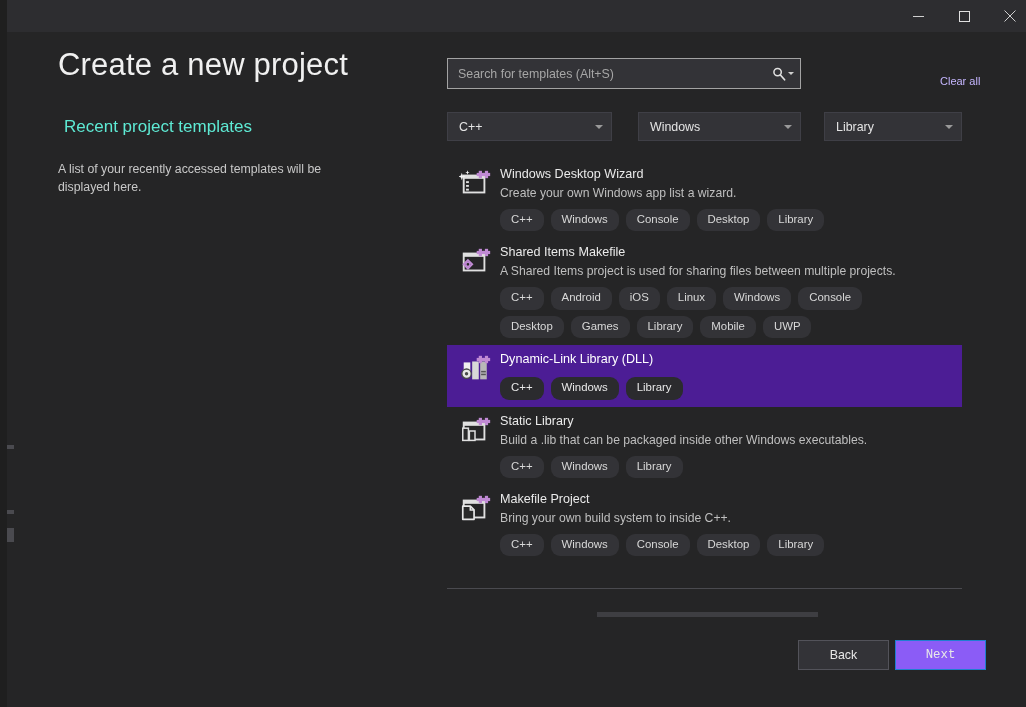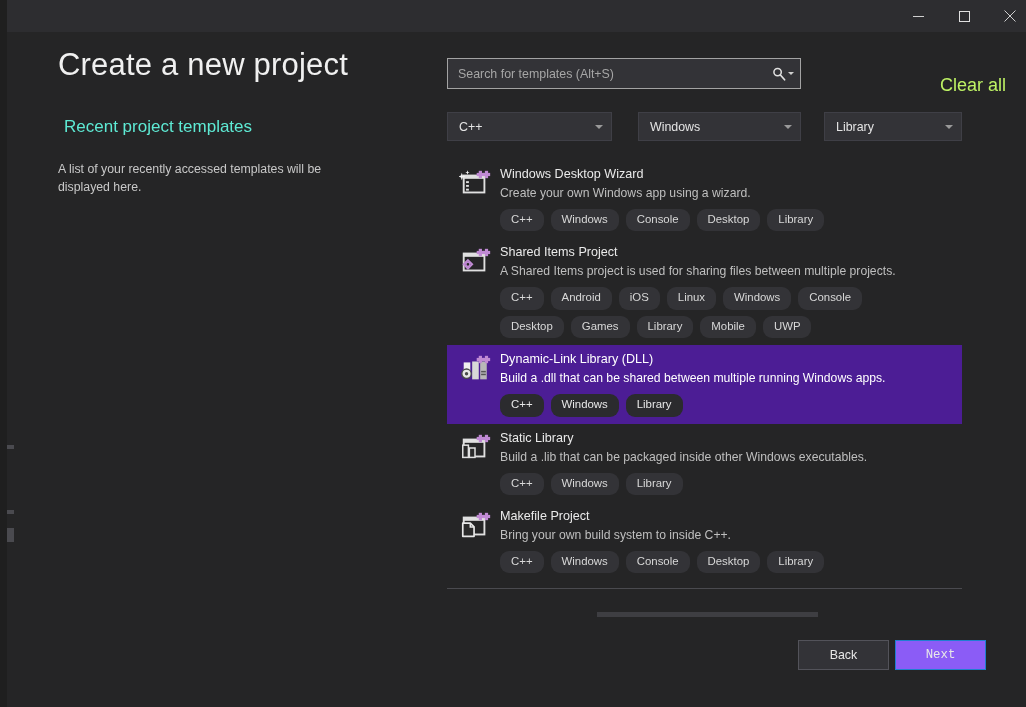--- a/index.html
+++ b/index.html
@@ -67,21 +67,21 @@
     display: flex; align-items: center; justify-content: center; gap: 2px;
     color: #e0e0e0;
   }
   .caret-sm {
     width: 0; height: 0;
     border-left: 3px solid transparent; border-right: 3px solid transparent;
     border-top: 3.5px solid #cfcfcf;
   }
   .clear-all {
     position: absolute; left: 933px; top: 75px;
-    font-size: 18px; color: #bef264; cursor: pointer;
+    font-size: 11px; color: #c4b5fd; cursor: pointer;
   }
 
   
   .filters { position: absolute; left: 440px; top: 112px; width: 515px; height: 29px; }
   .dropdown {
     position: absolute; top: 0; height: 29px;
     background: #333337; border: 1px solid #3f3f46;
     display: flex; align-items: center; padding: 0 8px 0 11px;
   }
   .dd-label { flex: 1; font-size: 12.4px; color: #e4e4e4; }
@@ -232,21 +232,21 @@
             <g>
               <rect x="21" y="2" width="3.4" height="3.4" fill="#c08ad4"></rect>
               <rect x="18.8" y="4.2" width="7.8" height="3.4" fill="#c08ad4"></rect>
               <rect x="21" y="6.4" width="3.4" height="3.4" fill="#c08ad4"></rect>
               <rect x="27.5" y="2" width="3.4" height="3.4" fill="#c08ad4"></rect>
               <rect x="25.3" y="4.2" width="7.8" height="3.4" fill="#c08ad4"></rect>
               <rect x="27.5" y="6.4" width="3.4" height="3.4" fill="#c08ad4"></rect>
             </g>
           </svg></div>
         <div class="tpl-name">Windows Desktop Wizard</div>
-        <div class="tpl-desc">Create your own Windows app using a wizard.</div>
+        <div class="tpl-desc">Create your own Windows app list a wizard.</div>
         <div class="tags">
           <span class="tag">C++</span>
           <span class="tag">Windows</span>
           <span class="tag">Console</span>
           <span class="tag">Desktop</span>
           <span class="tag">Library</span>
         </div>
       </div>
       <div class="tpl-row">
         <div class="tpl-icon"><svg width="32" height="32" viewBox="0 0 34 32">
@@ -258,21 +258,21 @@
             </g>
             <g>
               <rect x="21" y="2" width="3.4" height="3.4" fill="#c08ad4"></rect>
               <rect x="18.8" y="4.2" width="7.8" height="3.4" fill="#c08ad4"></rect>
               <rect x="21" y="6.4" width="3.4" height="3.4" fill="#c08ad4"></rect>
               <rect x="27.5" y="2" width="3.4" height="3.4" fill="#c08ad4"></rect>
               <rect x="25.3" y="4.2" width="7.8" height="3.4" fill="#c08ad4"></rect>
               <rect x="27.5" y="6.4" width="3.4" height="3.4" fill="#c08ad4"></rect>
             </g>
           </svg></div>
-        <div class="tpl-name">Shared Items Project</div>
+        <div class="tpl-name">Shared Items Makefile</div>
         <div class="tpl-desc">A Shared Items project is used for sharing files between multiple projects.</div>
         <div class="tags">
           <span class="tag">C++</span>
           <span class="tag">Android</span>
           <span class="tag">iOS</span>
           <span class="tag">Linux</span>
           <span class="tag">Windows</span>
           <span class="tag">Console</span>
           <span class="tag">Desktop</span>
           <span class="tag">Games</span>
@@ -293,21 +293,20 @@
             <g>
               <rect x="21" y="2" width="3.4" height="3.4" fill="#c08ad4"></rect>
               <rect x="18.8" y="4.2" width="7.8" height="3.4" fill="#c08ad4"></rect>
               <rect x="21" y="6.4" width="3.4" height="3.4" fill="#c08ad4"></rect>
               <rect x="27.5" y="2" width="3.4" height="3.4" fill="#c08ad4"></rect>
               <rect x="25.3" y="4.2" width="7.8" height="3.4" fill="#c08ad4"></rect>
               <rect x="27.5" y="6.4" width="3.4" height="3.4" fill="#c08ad4"></rect>
             </g>
           </svg></div>
         <div class="tpl-name">Dynamic-Link Library (DLL)</div>
-        <div class="tpl-desc">Build a .dll that can be shared between multiple running Windows apps.</div>
         <div class="tags">
           <span class="tag">C++</span>
           <span class="tag">Windows</span>
           <span class="tag">Library</span>
         </div>
       </div>
       <div class="tpl-row">
         <div class="tpl-icon"><svg width="32" height="32" viewBox="0 0 34 32">
             <rect x="5" y="7" width="22" height="18" fill="none" stroke="#e0e0e0" stroke-width="2"></rect>
             <rect x="5" y="7" width="22" height="3.5" fill="#e0e0e0"></rect>

